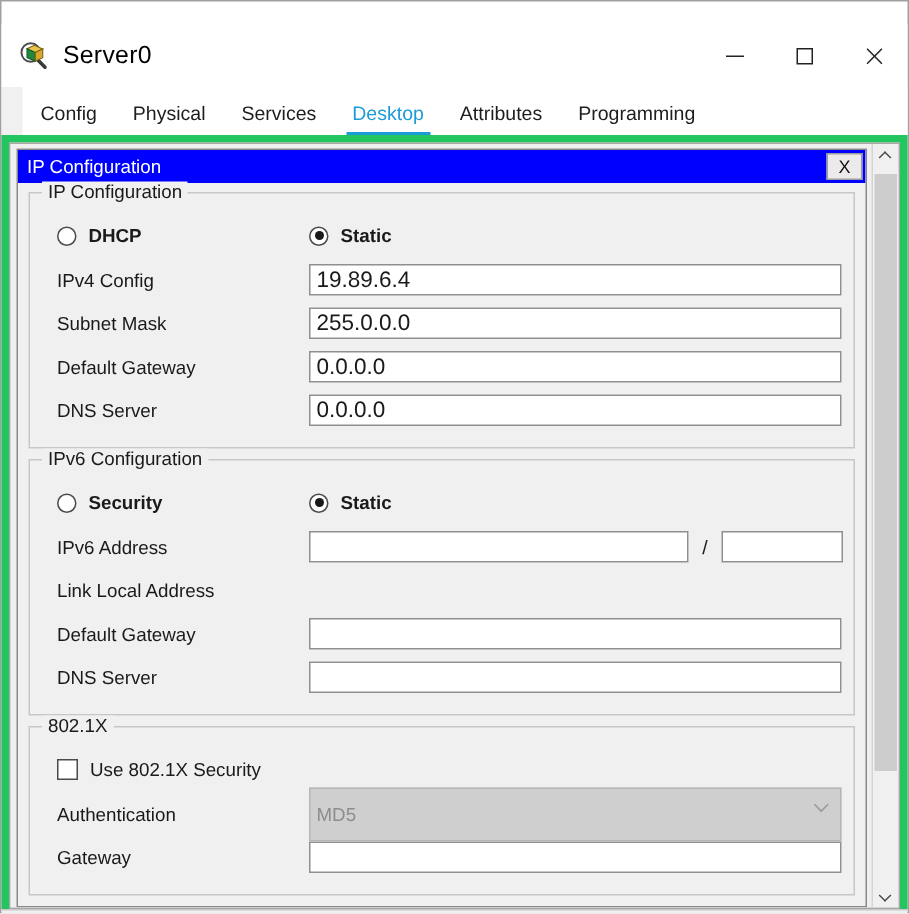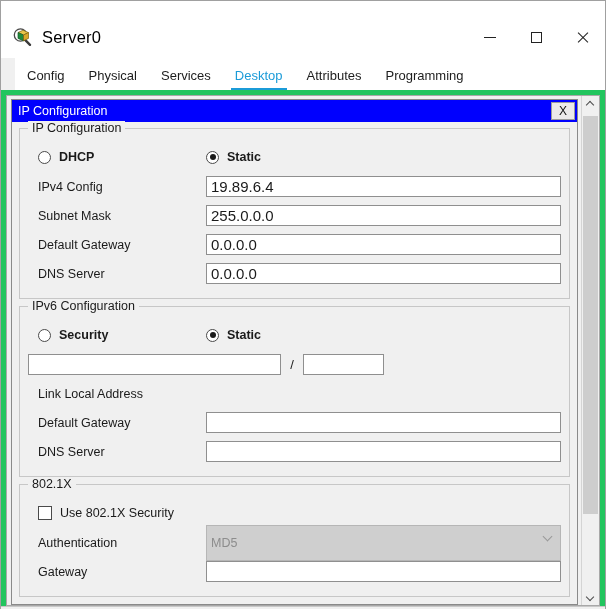--- a/index.html
+++ b/index.html
@@ -507,20 +507,21 @@
                     <span class="radio"></span>
                     <span class="radio-label">Security</span>
                   </div>
                   <div class="radio-opt">
                     <span class="radio checked"></span>
                     <span class="radio-label">Static</span>
                   </div>
                 </div>
 
                 <div class="row">
+                  <div class="row-label">IPv6 Address</div>
                   <div class="field v6addr"></div>
                   <div class="slash">/</div>
                   <div class="field prefix"></div>
                 </div>
 
                 <div class="row">
                   <div class="row-label">Link Local Address</div>
                 </div>
 
                 <div class="row">

